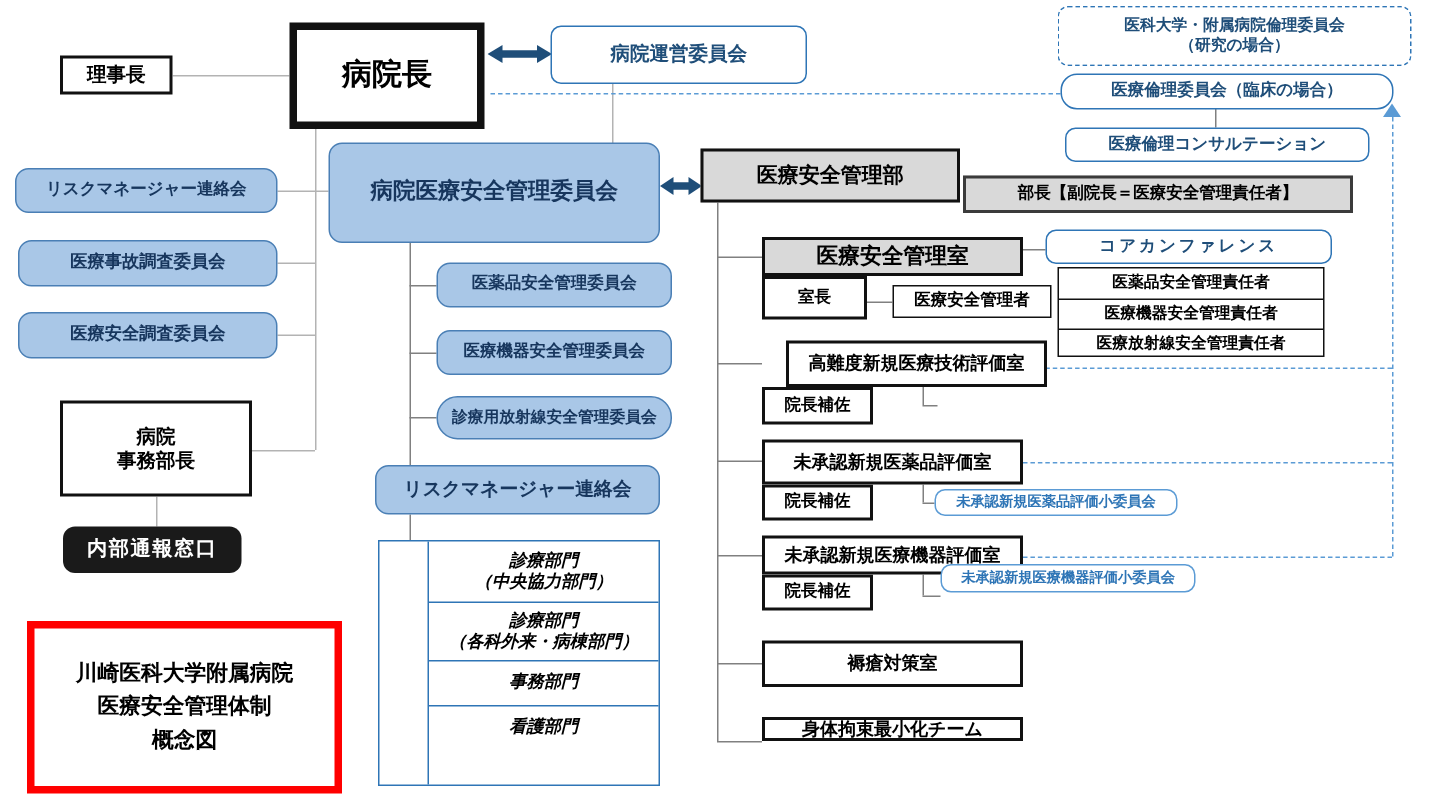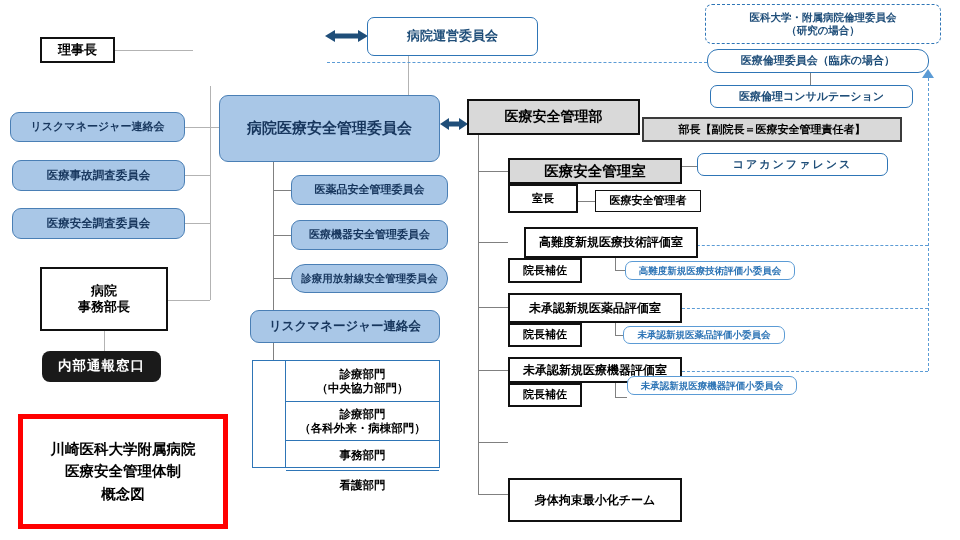--- a/index.html
+++ b/index.html
@@ -89,20 +89,23 @@
   <svg style="position:absolute;left:440px;top:116px;" width="28" height="16">
     <line x1="6" y1="8" x2="22" y2="8" stroke="#1F4E79" stroke-width="5"></line>
     <polygon points="0,8 9,2 9,14" fill="#1F4E79"></polygon>
     <polygon points="28,8 19,2 19,14" fill="#1F4E79"></polygon>
   </svg>
 
   <div class="box kb" style="left:40px;top:37px;width:75px;height:26px;font-size:13px;">
     <span>理事長</span>
   </div>
 
+  <div class="box kb" style="left:193px;top:15px;width:130px;height:71px;border-width:5px;font-size:20px;">
+    <span>病院長</span>
+  </div>
 
   <div class="box rb" style="left:367px;top:17px;width:171px;height:39px;font-size:13px;">
     <span>病院運営委員会</span>
   </div>
 
   <div class="box rb rbd" style="left:705px;top:4px;width:236px;height:40px;font-size:10.5px;">
     <span>医科大学・附属病院倫理委員会</span>
     <span>（研究の場合）</span>
   </div>
   <div class="box rb" style="left:707px;top:49px;width:222px;height:24px;font-size:11px;border-radius:11px;">
@@ -145,21 +148,21 @@
   <div class="box lb" style="left:291px;top:220px;width:157px;height:30px;font-size:11px;">
     <span>医療機器安全管理委員会</span>
   </div>
   <div class="box lb" style="left:291px;top:264px;width:157px;height:29px;font-size:10.5px;border-radius:14px;">
     <span>診療用放射線安全管理委員会</span>
   </div>
   <div class="box lb" style="left:250px;top:310px;width:190px;height:33px;font-size:12.5px;">
     <span>リスクマネージャー連絡会</span>
   </div>
 
-  <div class="box" style="left:252px;top:360px;width:188px;height:108px;border:1.6px solid #2E75B6;background:#fff;">
+  <div class="box" style="left:252px;top:360px;width:188px;height:164px;border:1.6px solid #2E75B6;background:#fff;font-style:italic;">
     <div style="position:absolute;left:0;top:0;bottom:0;width:33px;border-right:1.6px solid #2E75B6;box-sizing:border-box;"></div>
     <div class="tblrow" style="top:0;height:40px;font-size:11.5px;">
       <span>診療部門</span>
       <span>（中央協力部門）</span>
     </div>
     <div class="tblrow" style="top:40px;height:39px;font-size:11.5px;border-top:1.6px solid #2E75B6;">
       <span>診療部門</span>
       <span>（各科外来・病棟部門）</span>
     </div>
     <div class="tblrow" style="top:79px;height:30px;font-size:11.5px;border-top:1.6px solid #2E75B6;">
@@ -184,30 +187,38 @@
     <span>室長</span>
   </div>
   <div class="box kb kb1" style="left:595px;top:190px;width:106px;height:22px;font-size:11px;">
     <span>医療安全管理者</span>
   </div>
 
   <div class="box rb" style="left:697px;top:153px;width:191px;height:23px;font-size:11px;letter-spacing:2px;">
     <span>コアカンファレンス</span>
   </div>
 
+  <div class="box" style="left:705px;top:178px;width:178px;height:60px;border:1.6px solid #111;background:#fff;">
+    <div class="tblrow" style="left:0;top:0;height:20px;font-size:10.5px;width:100%;">
+      <span>医薬品安全管理責任者</span>
+    </div>
+    <div class="tblrow" style="left:0;top:20px;height:20px;font-size:10.5px;width:100%;border-top:1.6px solid #111;">
+      <span>医療機器安全管理責任者</span>
+    </div>
+    <div class="tblrow" style="left:0;top:40px;height:20px;font-size:10.5px;width:100%;border-top:1.6px solid #111;">
+      <span>医療放射線安全管理責任者</span>
+    </div>
+  </div>
 
   <div class="box kb" style="left:508px;top:227px;width:174px;height:31px;font-size:12px;margin-left:16px;">
     <span>高難度新規医療技術評価室</span>
   </div>
   <div class="box kb" style="left:508px;top:258px;width:74px;height:25px;font-size:11px;">
     <span>院長補佐</span>
   </div>
-  <div class="box sub" style="left:625px;top:261px;width:170px;height:19px;font-size:9.5px;">
-    <span>高難度新規医療技術評価小委員会</span>
-  </div>
 
   <div class="box kb" style="left:508px;top:293px;width:174px;height:30px;font-size:12px;">
     <span>未承認新規医薬品評価室</span>
   </div>
   <div class="box kb" style="left:508px;top:323px;width:74px;height:24px;font-size:11px;">
     <span>院長補佐</span>
   </div>
   <div class="box sub" style="left:623px;top:326px;width:162px;height:18px;font-size:9.5px;">
     <span>未承認新規医薬品評価小委員会</span>
   </div>
@@ -215,17 +226,20 @@
   <div class="box kb" style="left:508px;top:357px;width:174px;height:26px;font-size:12px;">
     <span>未承認新規医療機器評価室</span>
   </div>
   <div class="box kb" style="left:508px;top:383px;width:74px;height:24px;font-size:11px;">
     <span>院長補佐</span>
   </div>
   <div class="box sub" style="left:627px;top:376px;width:170px;height:19px;font-size:9.5px;">
     <span>未承認新規医療機器評価小委員会</span>
   </div>
 
-  <div class="box kb" style="left:508px;top:478px;width:174px;height:44px;font-size:12px;">
+  <div class="box kb" style="left:508px;top:427px;width:174px;height:31px;font-size:12px;">
+    <span>褥瘡対策室</span>
+  </div>
+  <div class="box kb" style="left:508px;top:478px;width:174px;height:16px;font-size:12px;">
     <span>身体拘束最小化チーム</span>
   </div>
 
 </div>
 
 </body></html>

